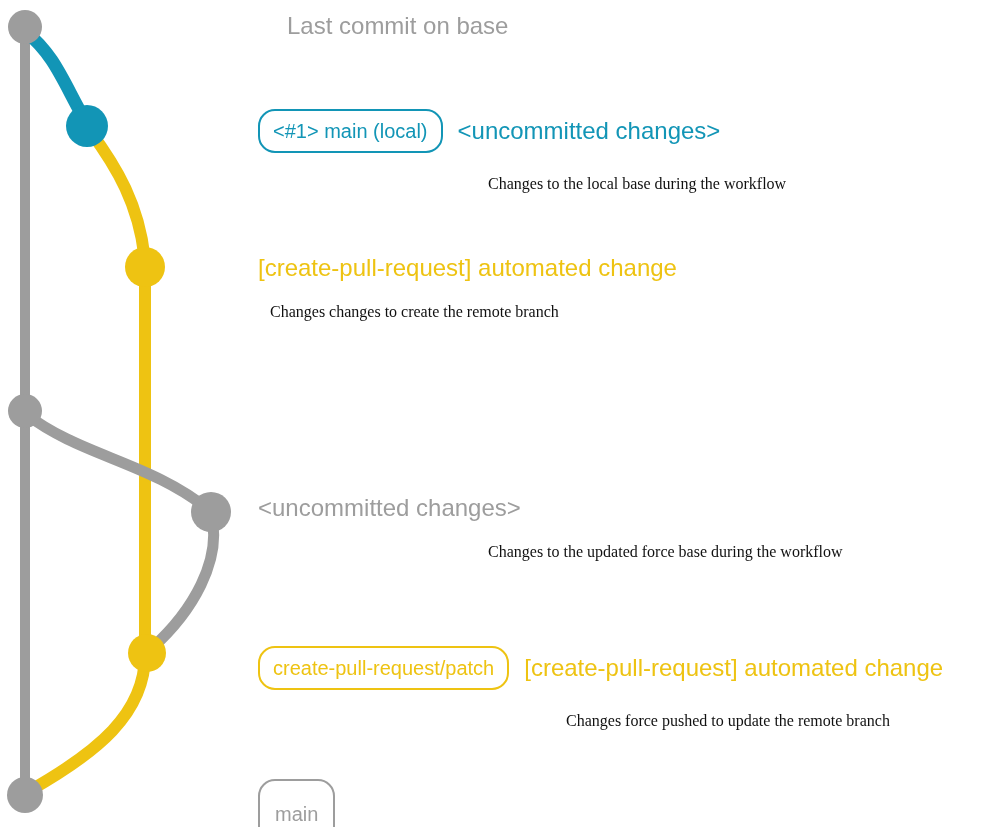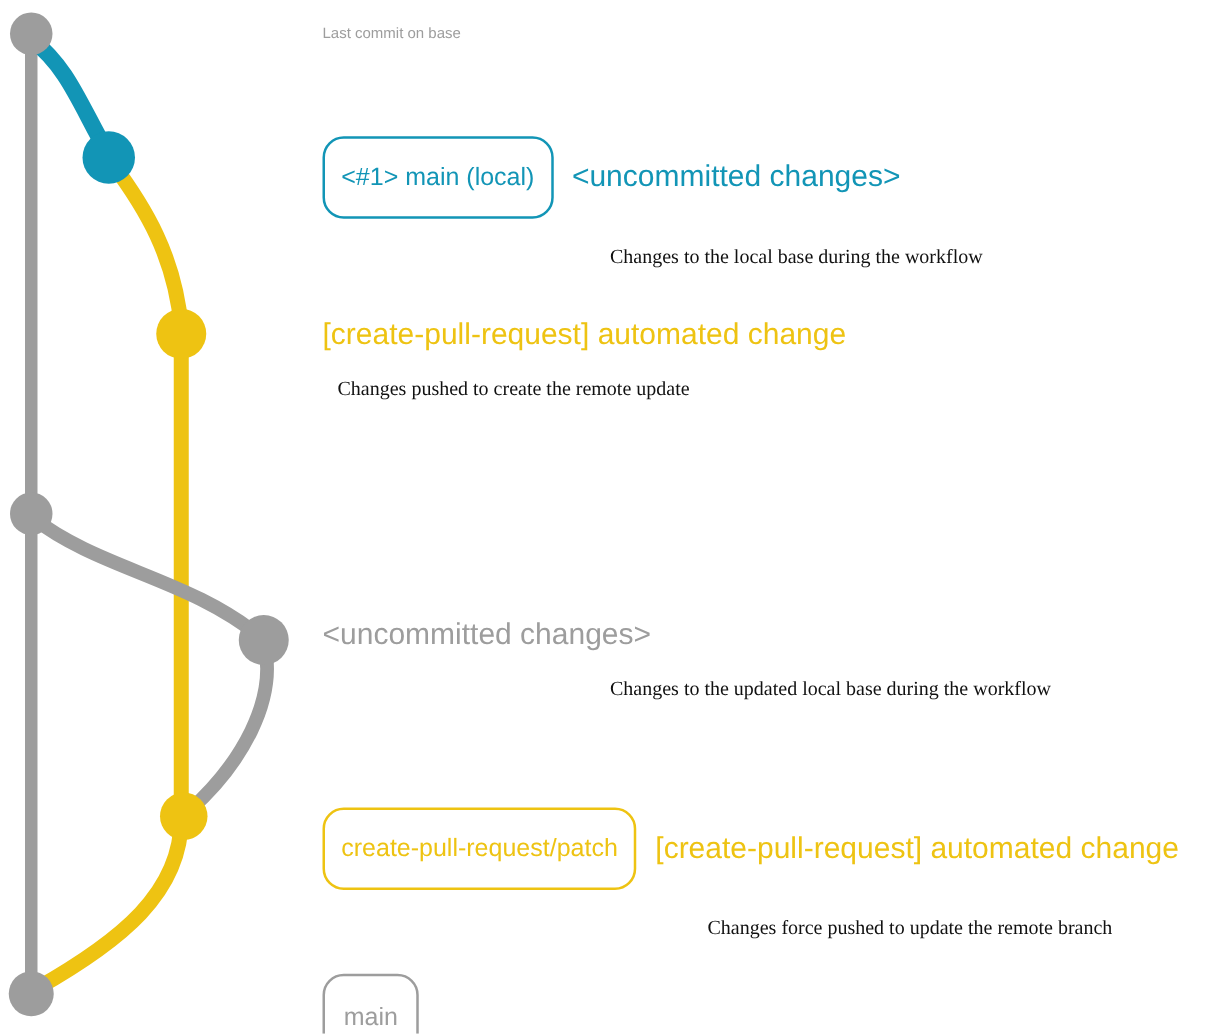--- a/index.html
+++ b/index.html
@@ -27,33 +27,34 @@
   }
   .line {
     display: flex;
     align-items: center;
   }
   .badge {
     display: inline-flex;
     align-items: center;
     border: 2px solid;
     border-radius: 17px;
-    padding: 18px 13px;
+    padding: 7px 13px;
     font-size: 20px;
     line-height: 26px;
     background: #ffffff;
   }
   .title {
     font-size: 24px;
     line-height: 26px;
   }
   .badge + .title { margin-left: 15px; }
   .plain {
-    font-size: 12px;
+    font-size: 24px;
     line-height: 26px;
+    margin-left: 29px;
   }
   .caption {
     font-family: "Liberation Serif", serif;
     font-size: 16px;
     line-height: 22px;
     color: var(--caption_text);
     margin-top: 20px;
   }
   .teal   { color: var(--teal);   border-color: var(--teal); }
   .yellow { color: var(--yellow); border-color: var(--yellow); }
@@ -106,29 +107,29 @@
       <span class="badge teal">&lt;#1&gt; main (local)</span>
       <span class="title teal">&lt;uncommitted changes&gt;</span>
     </div>
     <div class="caption">Changes to the local base during the workflow</div>
   </div>
 
   <div class="row row-3">
     <div class="line">
       <span class="title yellow">[create-pull-request] automated change</span>
     </div>
-    <div class="caption">Changes pushed to create the remote update</div>
+    <div class="caption">Changes changes to create the remote branch</div>
   </div>
 
 
   <div class="row row-5">
     <div class="line">
       <span class="title gray">&lt;uncommitted changes&gt;</span>
     </div>
-    <div class="caption">Changes to the updated local base during the workflow</div>
+    <div class="caption">Changes to the updated force base during the workflow</div>
   </div>
 
   <div class="row row-6">
     <div class="line">
       <span class="badge yellow">create-pull-request/patch</span>
       <span class="title yellow">[create-pull-request] automated change</span>
     </div>
     <div class="caption">Changes force pushed to update the remote branch</div>
   </div>
 

